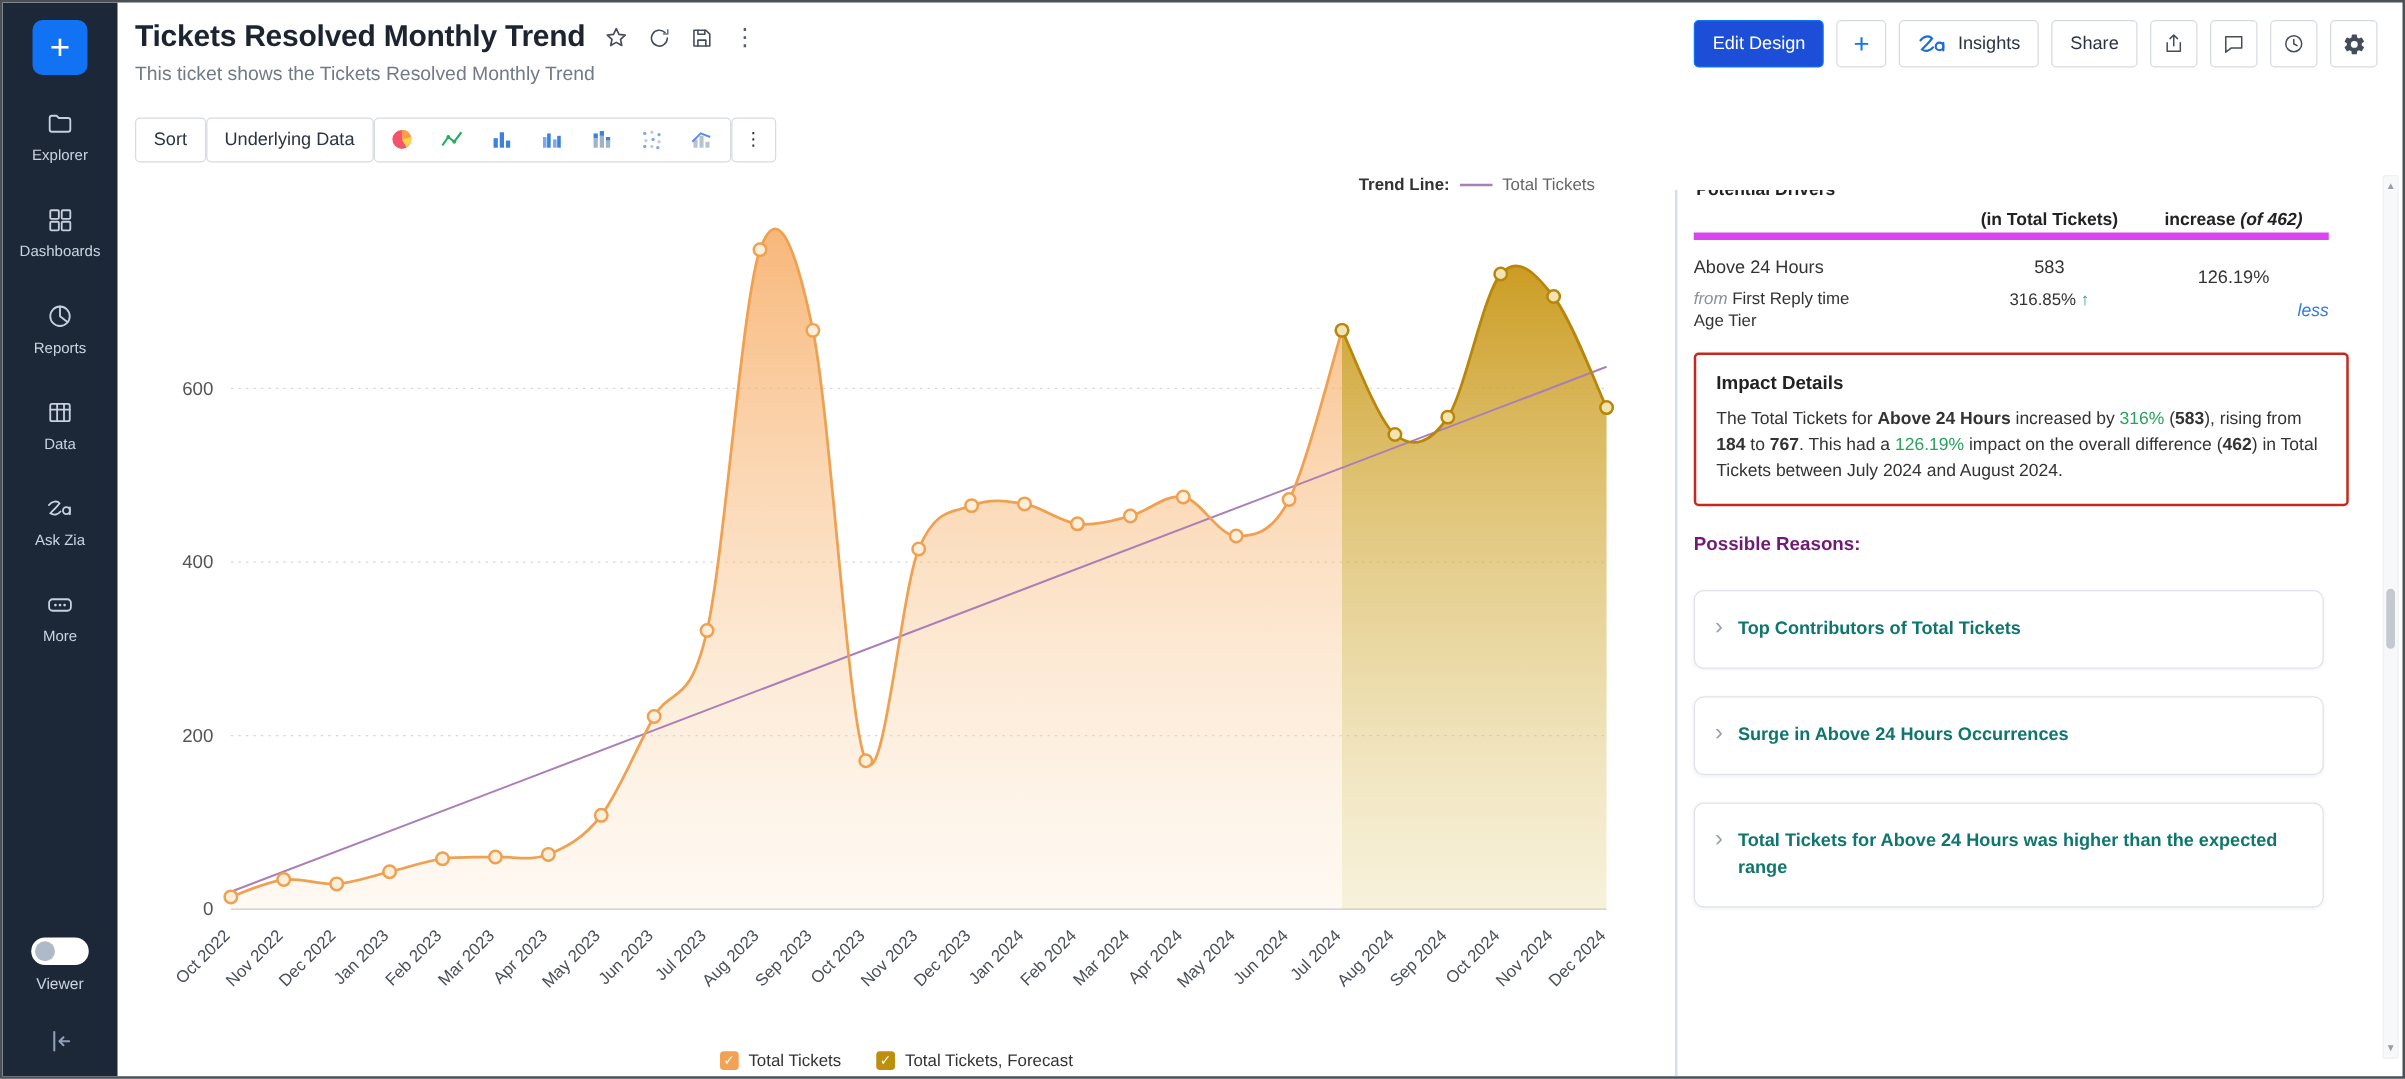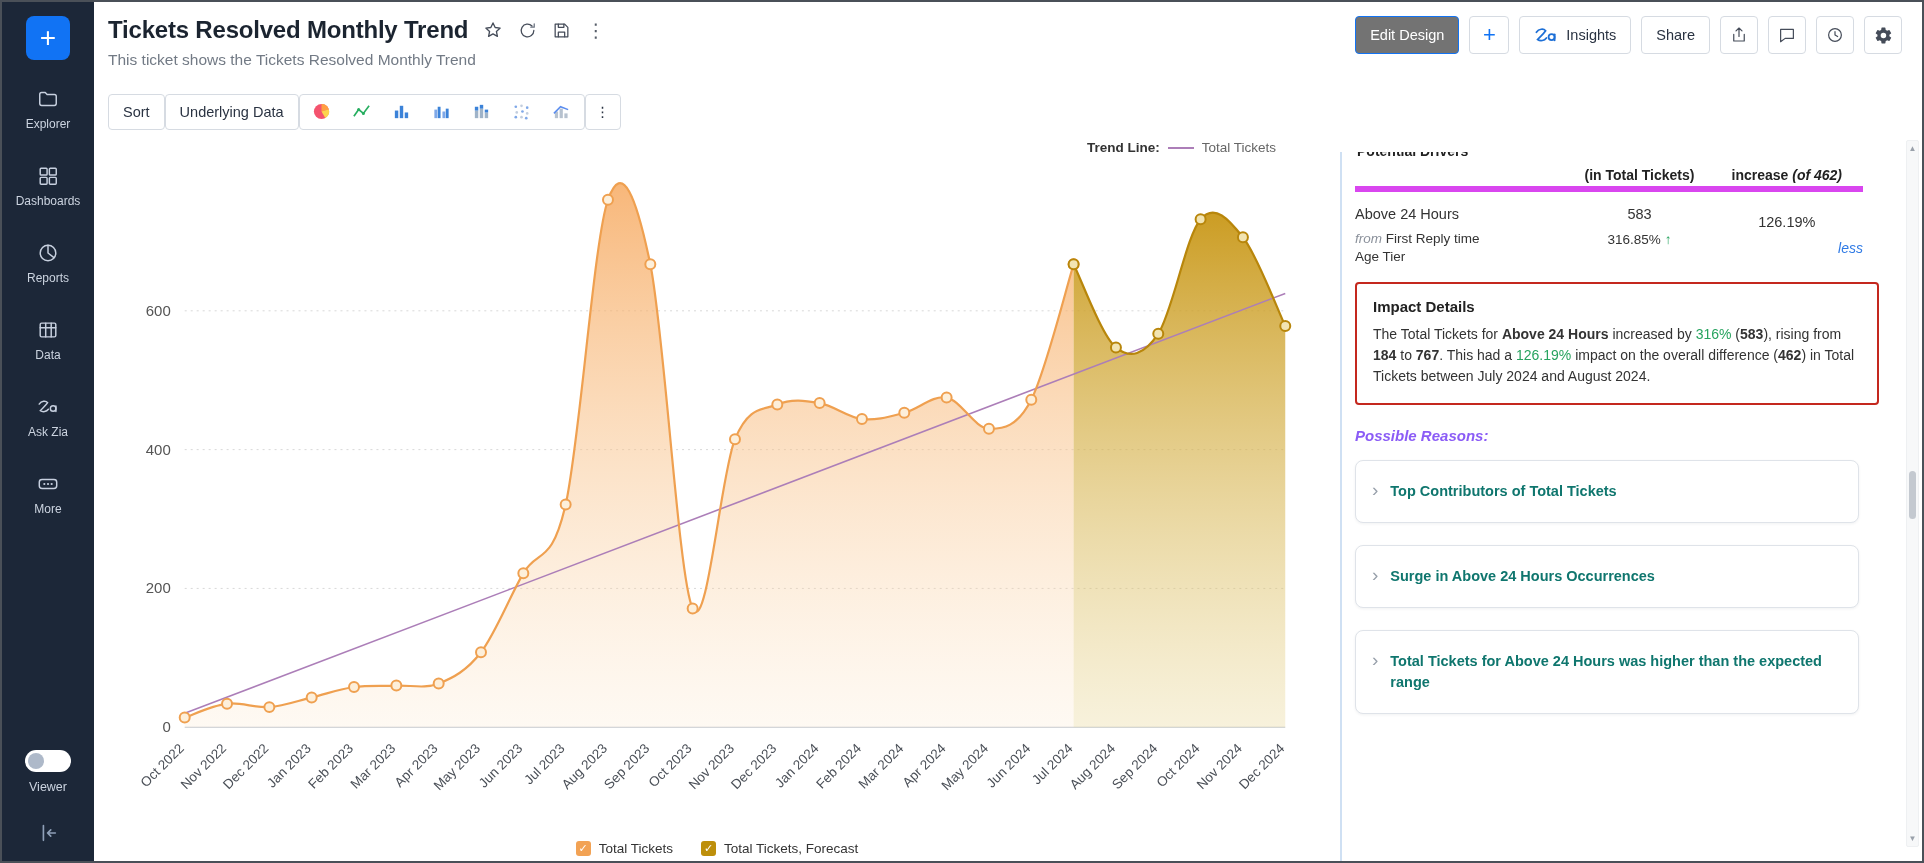--- a/index.html
+++ b/index.html
@@ -44,21 +44,21 @@
   .title-icons .ibtn { background:none; border:none; cursor:pointer; display:flex; align-items:center; }
   .kebab { font-size:19px; color:#555d68; line-height:1; }
   .subtitle { margin-top:7px; font-size:15.5px; color:#727a85; }
 
   .actions { display:flex; gap:10px; align-items:center; }
   .btn {
     height:38px; border:1px solid #d6dbe2; background:#fff; border-radius:4px;
     font-size:14.5px; color:#2a3342; padding:0 14px; display:flex; align-items:center; gap:8px; cursor:pointer;
     font-family: inherit;
   }
-  .btn-primary { background:#737373; color:#fff; border:1px solid #1173f4; }
+  .btn-primary { background:#1d4ed8; color:#fff; border:1px solid #1173f4; }
   .icon-btn { width:38px; padding:0; justify-content:center; }
   .plus-btn { color:#1173f4; font-size:22px; width:40px; justify-content:center; padding:0; }
 
   
   .content { flex:1; display:flex; min-height:0; }
   .chart-col { width:1232px; flex:0 0 1232px; display:flex; flex-direction:column; padding-left:14px; }
 
   .toolbar { display:flex; align-items:center; height:46px; padding-top:6px; }
   .tb-btn { height:36px; }
   .chart-type-group { display:flex; border:1px solid #d6dbe2; border-radius:4px; height:36px; align-items:center; padding:0 2px; background:#fff; }
@@ -100,21 +100,21 @@
   .up-arrow { color:#27a35f; }
   .d3 { flex:0 0 30%; text-align:center; font-size:14.5px; color:#333; padding-top:8px; }
   .less-link { position:absolute; right:0; bottom:16px; color:#2f7ae5; font-style:italic; font-size:14px; cursor:pointer; background:none; border:none; font-family:inherit; }
 
   .impact-box { margin-top:10px; width:524px; border:2px solid #c4281e; border-radius:4px; padding:14px 16px 16px; background:#fff; }
   .impact-title { font-size:15px; font-weight:700; color:#222; margin-bottom:9px; }
   .impact-text { font-size:14px; color:#333; line-height:1.5; }
   .seg-b { font-weight:700; }
   .seg-green { color:#27a35f; }
 
-  .possible-label { margin:22px 0 16px; font-weight:700; font-size:15px; color:#8b5cf6;font-style:italic; }
+  .possible-label { margin:22px 0 28px; font-weight:700; font-size:15px; color:#701a75; }
   .reason-card {
     width:504px; border:1px solid #dfe3e9; border-radius:8px; padding:20px 16px;
     margin-bottom:22px; display:flex; gap:12px; align-items:flex-start;
     box-shadow:0 1px 3px rgba(20,30,50,0.06); background:#fff; cursor:pointer;
   }
   .chev { color:#98a0ab; font-size:19px; line-height:1; margin-top:-1px; }
   .reason-text { font-weight:700; font-size:14.5px; color:#0f766e; line-height:1.45; }
 
   .scroll-track { position:absolute; top:54px; right:3px; bottom:14px; width:13px; background:#f7f8f9; border:1px solid #eef0f2; border-radius:2px; }
   .scroll-arrow { position:absolute; left:0; right:0; text-align:center; font-size:8px; color:#99a0aa; }

